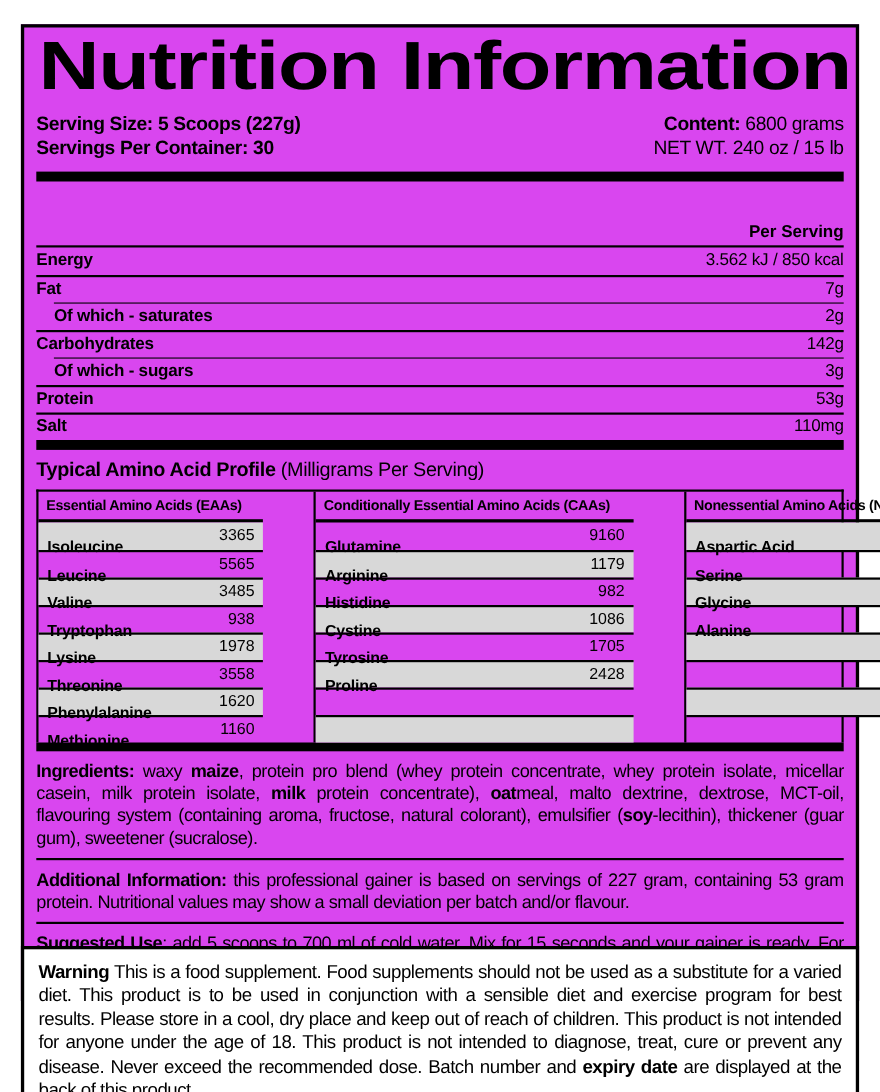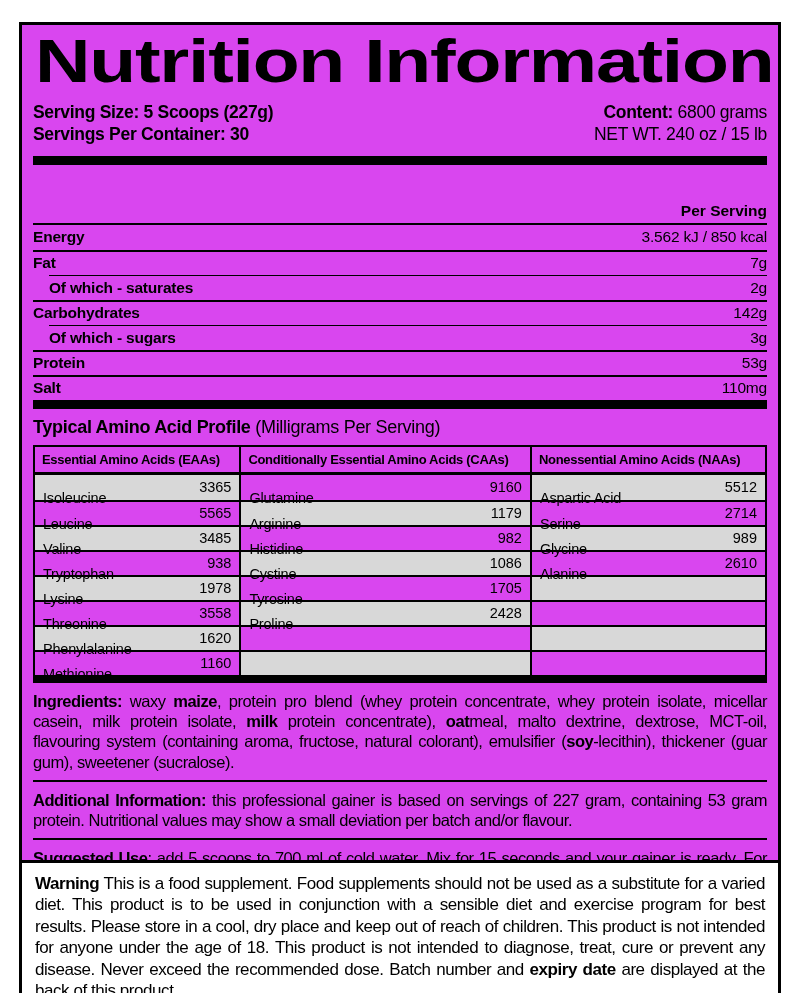--- a/index.html
+++ b/index.html
@@ -31,31 +31,31 @@
   .nf-row { display:flex; justify-content:space-between; align-items:center;
     min-height:25px; font-size:15.5px; letter-spacing:-0.2px; }
   .nf-row .lbl { font-weight:bold; }
   .nf-row.main { border-top:2.5px solid #000; }
   .nf-row.first { border-top:none; }
   .nf-row.sub { margin-left:16px; border-top:1.5px solid #000; }
 
   .amino-title { font-size:18px; padding:8px 0 7px 0; letter-spacing:-0.3px; }
   .amino-title b { letter-spacing:-0.3px; }
 
-  .amino-table { display:flex; border:2.5px solid #000; border-bottom:none; }
+  .amino-table { display:flex; border:2.5px solid #000; border-bottom:none;gap:46px; }
   .acol { flex:0 0 28%; }
   .acol.c2 { flex:0 0 39.8%; border-left:2.5px solid #000; }
   .acol.c3 { flex:0 0 32.2%; border-left:2.5px solid #000; }
   .acol .head { height:28px; display:flex; align-items:center; padding:0 7px;
     font-weight:bold; font-size:13px; letter-spacing:-0.3px; border-bottom:3px solid #000; white-space:nowrap; }
   .cell { display:flex; justify-content:space-between; align-items:center;
     height:25px; padding:0 8px; font-size:14.5px; border-top:2px solid #000; }
   .cell.r0 { border-top:none; }
   .cell.shaded { background:#d8d8d8; }
-  .cell .nm { font-weight:normal; letter-spacing:-0.2px;margin-top:22px; }
+  .cell .nm { font-weight:bold; letter-spacing:-0.2px;margin-top:22px; }
 
   .para { font-size:16.5px; line-height:1.23; text-align:justify; letter-spacing:-0.45px; padding:8px 0; }
   .divider { border-top:2.5px solid #000; }
 
   .warning-box {
     position:absolute; left:19px; top:860px; width:762px;
     border:3px solid #000; padding:10px 13px; background:#fff;
   }
   .warning-box .para { padding:0; font-size:17px; line-height:1.26; }
 </style>

